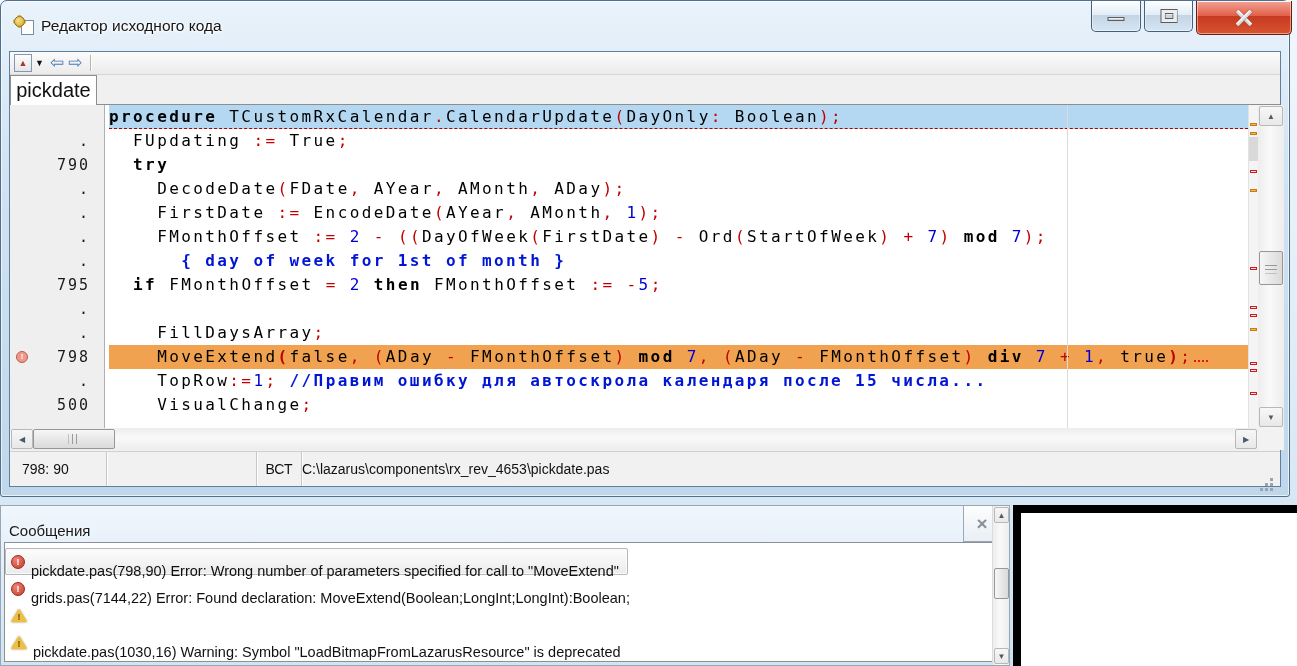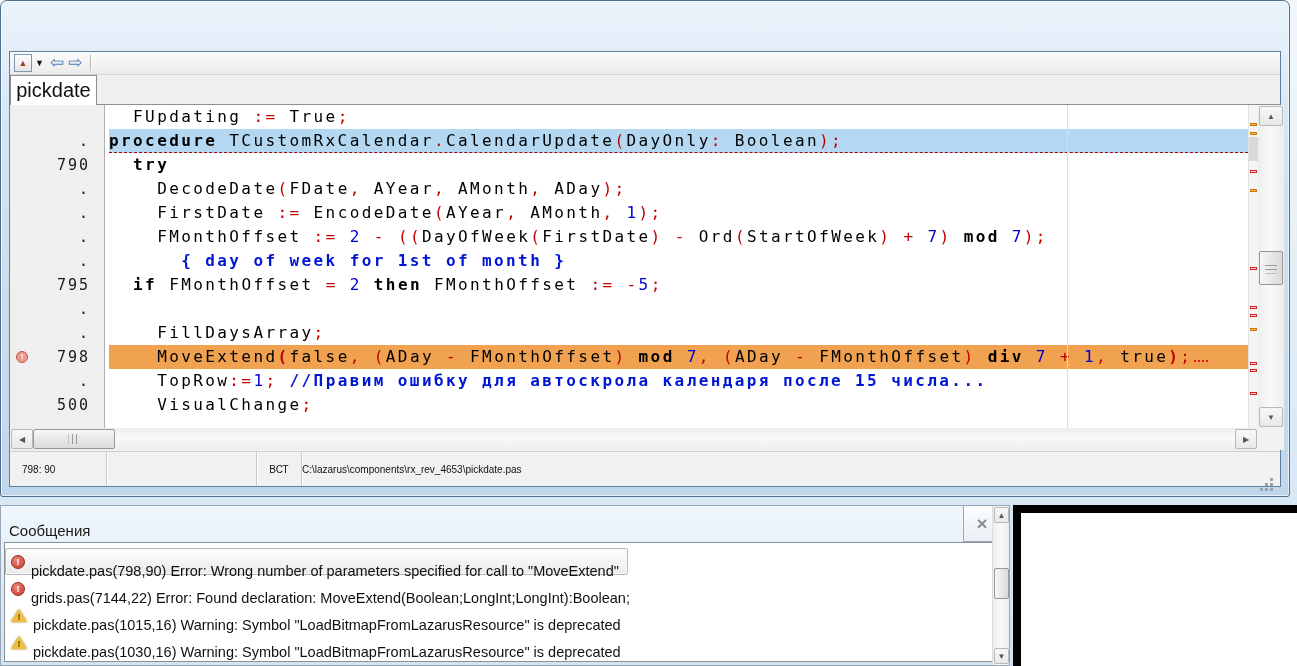--- a/index.html
+++ b/index.html
@@ -94,21 +94,21 @@
   #vs-down{left:1px;bottom:1px;width:24px;height:20px;}
   #vs-thumb{left:1px;top:146px;width:24px;height:34px;}
   #hscroll{left:0;top:376px;width:1248px;height:22px;background:linear-gradient(180deg,#ededed,#f9f9f9 45%,#ededed);}
   #hs-left{left:1px;top:1px;width:22px;height:20px;}
   #hs-right{right:1px;top:1px;width:22px;height:20px;}
   #hs-thumb{left:23px;top:1px;width:82px;height:20px;}
   #sb-corner{left:1248px;top:376px;width:26px;height:22px;background:#f2f2f2;}
 
   
   #status-bar{left:0;top:399px;right:0;bottom:0;background:#f1f1f1;border-top:1px solid #cfcfcf;
-    font-size:10px;color:#111;}
+    font-size:14px;color:#111;}
   .sb-panel{position:absolute;top:0;bottom:0;border-right:1px solid #c8c8c8;box-shadow:1px 0 0 #fff;
     display:flex;align-items:center;}
   #sp-pos{left:0;width:97px;padding-left:12px;}
   #sp-empty{left:97px;width:150px;}
   #sp-mode{left:247px;width:45px;justify-content:center;}
   #sp-path{left:292px;right:0;border-right:none;box-shadow:none;}
   #resize-grip{position:absolute;right:7px;bottom:5px;width:3px;height:3px;background:#9aa4ad;
     box-shadow:-5px 10px 0 #9aa4ad,0 10px 0 #9aa4ad,-10px 10px 0 #9aa4ad,-5px 5px 0 #9aa4ad,0 5px 0 #9aa4ad,0 0 0 #9aa4ad;}
 
   
@@ -138,20 +138,39 @@
   #ms-thumb{left:1px;top:62px;width:15px;height:31px;}
 
   
   #back-window{left:1013px;top:505px;width:284px;height:161px;background:#000;}
   #back-window .inner{position:absolute;left:8px;top:8px;right:0;bottom:0;background:#fff;}
 </style>
 </head>
 <body>
 
 <div id="editor-window" class="abs">
+  <div id="title-bar" class="abs">
+    <div id="win-icon" class="abs">
+      <span class="doc"></span>
+      <span class="gear"></span>
+    </div>
+    <div id="window-title" class="abs">Редактор исходного кода</div>
+    <div id="btn-min" class="abs cap-btn">
+        <span class="glyph-min"></span>
+      </div>
+    <div id="btn-max" class="abs cap-btn">
+        <span class="glyph-max"></span>
+      </div>
+    <div id="btn-close" class="abs cap-btn">
+        <span class="glyph-x">
+          <i></i>
+          <i></i>
+        </span>
+      </div>
+  </div>
 
   <div id="client" class="abs">
     <div id="toolbar" class="abs">
       <span id="tb-jump">▲</span>
       <span id="tb-drop">▼</span>
       <span class="tb-arrow">⇦</span>
       <span class="tb-arrow">⇨</span>
       <span id="tb-sep"></span>
     </div>
 
@@ -169,22 +188,22 @@
           <div class="gutter-row"><span>.</span></div>
           <div class="gutter-row"><span>.</span></div>
           <div class="gutter-row"><span>795</span></div>
           <div class="gutter-row"><span>.</span></div>
           <div class="gutter-row"><span>.</span></div>
           <div class="gutter-row"><span class="err-badge">!</span><span>798</span></div>
           <div class="gutter-row"><span>.</span></div>
           <div class="gutter-row"><span>500</span></div>
         </div>
       <div id="code-area" class="abs">
+          <div class="code-row selected procsep"><span class="tk-kw">procedure</span><span class="tk-id"> TCustomRxCalendar</span><span class="tk-sym">.</span><span class="tk-id">CalendarUpdate</span><span class="tk-sym">(</span><span class="tk-id">DayOnly</span><span class="tk-sym">:</span><span class="tk-id"> Boolean</span><span class="tk-sym">);</span></div>
           <div class="code-row"><span class="tk-id">  FUpdating </span><span class="tk-sym">:=</span><span class="tk-id"> True</span><span class="tk-sym">;</span></div>
-          <div class="code-row selected procsep"><span class="tk-kw">procedure</span><span class="tk-id"> TCustomRxCalendar</span><span class="tk-sym">.</span><span class="tk-id">CalendarUpdate</span><span class="tk-sym">(</span><span class="tk-id">DayOnly</span><span class="tk-sym">:</span><span class="tk-id"> Boolean</span><span class="tk-sym">);</span></div>
           <div class="code-row"><span class="tk-id">  </span><span class="tk-kw">try</span></div>
           <div class="code-row"><span class="tk-id">    DecodeDate</span><span class="tk-sym">(</span><span class="tk-id">FDate</span><span class="tk-sym">,</span><span class="tk-id"> AYear</span><span class="tk-sym">,</span><span class="tk-id"> AMonth</span><span class="tk-sym">,</span><span class="tk-id"> ADay</span><span class="tk-sym">);</span></div>
           <div class="code-row"><span class="tk-id">    FirstDate </span><span class="tk-sym">:=</span><span class="tk-id"> EncodeDate</span><span class="tk-sym">(</span><span class="tk-id">AYear</span><span class="tk-sym">,</span><span class="tk-id"> AMonth</span><span class="tk-sym">,</span><span class="tk-id"> </span><span class="tk-num">1</span><span class="tk-sym">);</span></div>
           <div class="code-row"><span class="tk-id">    FMonthOffset </span><span class="tk-sym">:=</span><span class="tk-id"> </span><span class="tk-num">2</span><span class="tk-id"> </span><span class="tk-sym">-</span><span class="tk-id"> </span><span class="tk-sym">((</span><span class="tk-id">DayOfWeek</span><span class="tk-sym">(</span><span class="tk-id">FirstDate</span><span class="tk-sym">)</span><span class="tk-id"> </span><span class="tk-sym">-</span><span class="tk-id"> Ord</span><span class="tk-sym">(</span><span class="tk-id">StartOfWeek</span><span class="tk-sym">)</span><span class="tk-id"> </span><span class="tk-sym">+</span><span class="tk-id"> </span><span class="tk-num">7</span><span class="tk-sym">)</span><span class="tk-id"> </span><span class="tk-kw">mod</span><span class="tk-id"> </span><span class="tk-num">7</span><span class="tk-sym">);</span></div>
           <div class="code-row"><span class="tk-cmt">      { day of week for 1st of month }</span></div>
           <div class="code-row"><span class="tk-id">  </span><span class="tk-kw">if</span><span class="tk-id"> FMonthOffset </span><span class="tk-sym">=</span><span class="tk-id"> </span><span class="tk-num">2</span><span class="tk-id"> </span><span class="tk-kw">then</span><span class="tk-id"> FMonthOffset </span><span class="tk-sym">:=</span><span class="tk-id"> </span><span class="tk-sym">-</span><span class="tk-num">5</span><span class="tk-sym">;</span></div>
           <div class="code-row"></div>
           <div class="code-row"><span class="tk-id">    FillDaysArray</span><span class="tk-sym">;</span></div>
           <div class="code-row errline"><span class="tk-id">    MoveExtend</span><span class="tk-symb">(</span><span class="tk-id">false</span><span class="tk-sym">,</span><span class="tk-id"> </span><span class="tk-sym">(</span><span class="tk-id">ADay </span><span class="tk-sym">-</span><span class="tk-id"> FMonthOffset</span><span class="tk-sym">)</span><span class="tk-id"> </span><span class="tk-kw">mod</span><span class="tk-id"> </span><span class="tk-num">7</span><span class="tk-sym">,</span><span class="tk-id"> </span><span class="tk-sym">(</span><span class="tk-id">ADay </span><span class="tk-sym">-</span><span class="tk-id"> FMonthOffset</span><span class="tk-sym">)</span><span class="tk-id"> </span><span class="tk-kw">div</span><span class="tk-id"> </span><span class="tk-num">7</span><span class="tk-id"> </span><span class="tk-sym">+</span><span class="tk-id"> </span><span class="tk-num">1</span><span class="tk-sym">,</span><span class="tk-id"> true</span><span class="tk-symb">)</span><span class="tk-sym">;</span><span class="squig"></span></div>
           <div class="code-row"><span class="tk-id">    TopRow</span><span class="tk-sym">:=</span><span class="tk-num">1</span><span class="tk-sym">;</span><span class="tk-id"> </span><span class="tk-cmt">//Правим ошибку для автоскрола календаря после 15 числа...</span></div>
@@ -234,21 +253,21 @@
 </div>
 
 <div id="messages-window" class="abs">
   <div id="msg-title" class="abs">
     <span>Сообщения</span>
   </div>
   <div id="msg-close">×</div>
   <div id="msg-list" class="abs">
       <div class="msg-row selected"><span class="msg-err-icon">!</span><span class="msg-text">pickdate.pas(798,90) Error: Wrong number of parameters specified for call to "MoveExtend"</span></div>
       <div class="msg-row"><span class="msg-err-icon">!</span><span class="msg-text">grids.pas(7144,22) Error: Found declaration: MoveExtend(Boolean;LongInt;LongInt):Boolean;</span></div>
-      <div class="msg-row"><span class="msg-warn-icon"><span class="tri"></span><span class="wex">!</span></span><span class="msg-text">pickdate.pas(1015,16) Warning: Symbol "LoadBitmapFromLazarusResource" is deprecated</span></div>
+      <div class="msg-row"><span class="msg-warn-icon"><span class="tri"></span><span class="wex">!</span></span></div>
       <div class="msg-row"><span class="msg-warn-icon"><span class="tri"></span><span class="wex">!</span></span><span class="msg-text">pickdate.pas(1030,16) Warning: Symbol "LoadBitmapFromLazarusResource" is deprecated</span></div>
     </div>
   <div id="msg-scroll">
     <div id="ms-up" class="sb-btn">▲</div>
     <div id="ms-thumb" class="sb-thumb"></div>
     <div id="ms-down" class="sb-btn">▼</div>
   </div>
 </div>
 
 <div id="back-window" class="abs">

